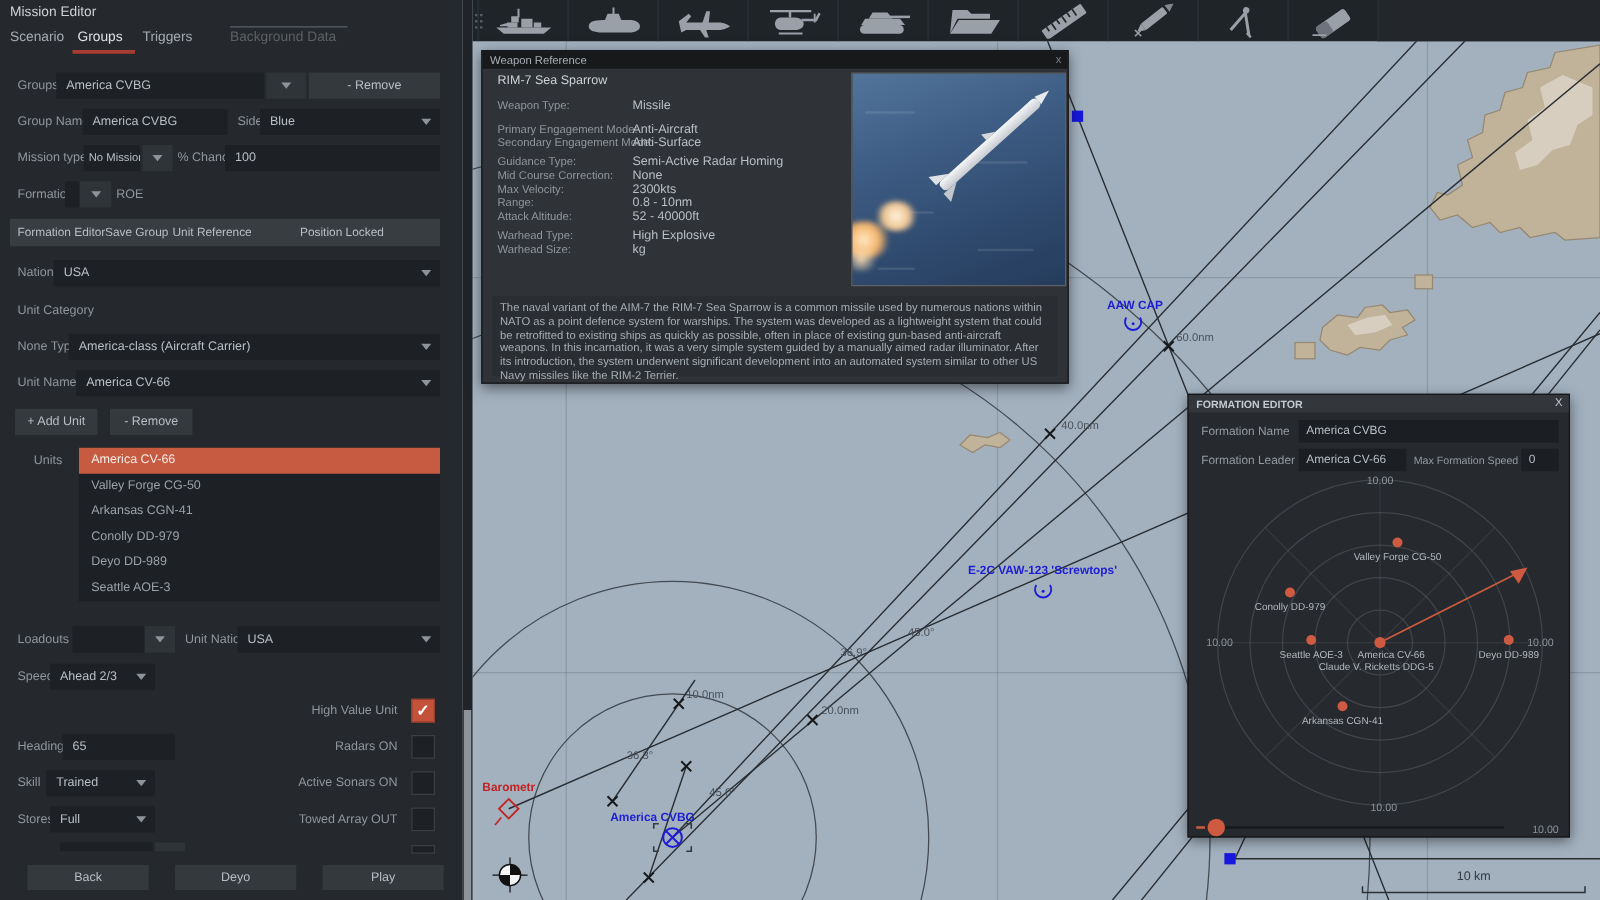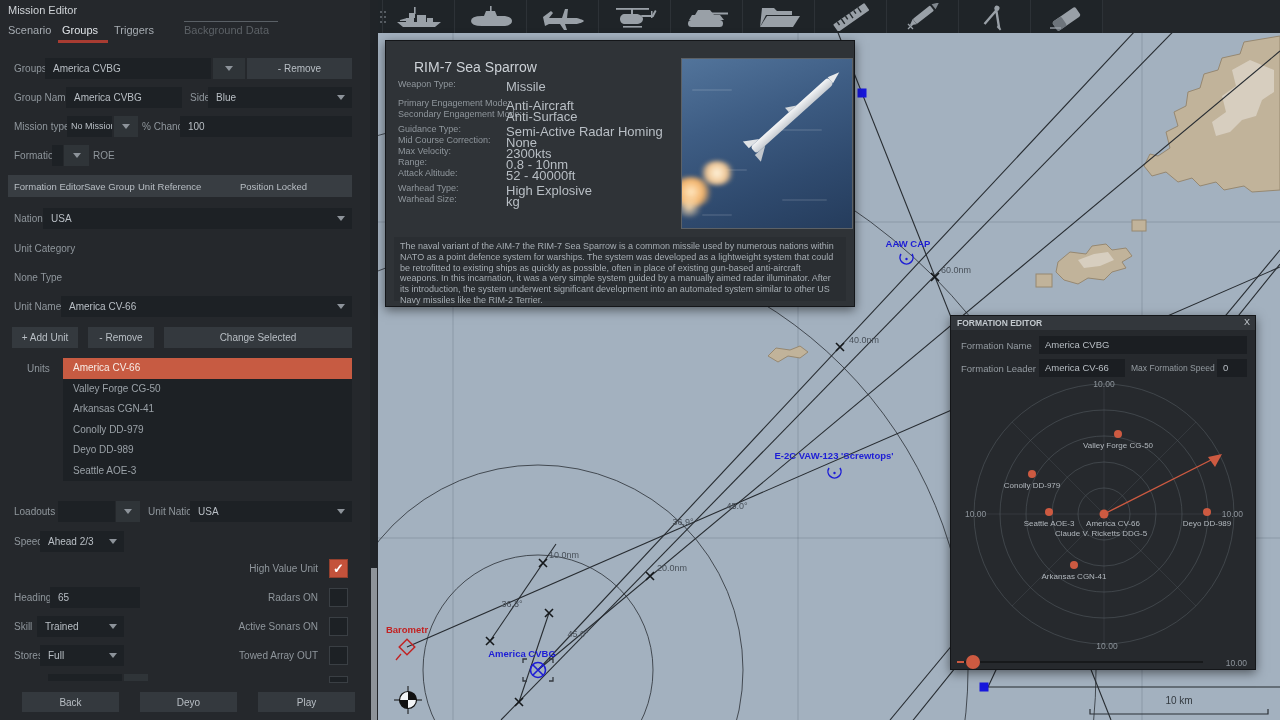--- a/index.html
+++ b/index.html
@@ -29,21 +29,21 @@
   .tbtn svg{display:block;}
   .ticon{fill:#99a0a7;}
   
   .win{position:absolute;box-shadow:0 3px 10px rgba(0,0,0,.5);}
   #weapon-ref{left:385px;top:40px;width:470px;height:267px;background:#2f3337;border:1px solid #141619;box-sizing:border-box;}
   #fed{left:950px;top:315px;width:306px;height:355px;background:#26292d;border:1px solid #141619;box-sizing:border-box;}
   .titlebar{position:absolute;left:0;top:0;right:0;height:14px;background:#17191b;}
   .titletxt{position:absolute;left:6px;top:2px;font-size:9px;color:#aab0b6;white-space:nowrap;}
   .closex{position:absolute;right:5px;top:1px;font-size:9px;color:#7c8288;}
   .wlab{position:absolute;font-size:9px;color:#8f969c;white-space:nowrap;}
-  .wval{position:absolute;font-size:13px;color:#b9bfc5;white-space:nowrap;}
+  .wval{position:absolute;font-size:10px;color:#b9bfc5;white-space:nowrap;}
   #wr-desc{position:absolute;left:8px;top:196px;width:452px;height:64px;background:#2a2e32;}
   #wr-desc p{margin:4px 6px;font-size:9px;line-height:10.8px;color:#a6adb3;}
   #wr-img{position:absolute;left:295px;top:17px;width:172px;height:171px;border:1px solid #5c6166;box-sizing:border-box;overflow:hidden;background:linear-gradient(160deg,#52749b 0%,#3e5d84 35%,#2f4a6e 70%,#253c5c 100%);}
   .sea-streak{position:absolute;background:rgba(255,255,255,.10);height:2px;border-radius:2px;}
   #missile{position:absolute;left:58px;top:52px;width:104px;height:9px;background:linear-gradient(#f4f5f6,#c6cbd1);transform:rotate(-42deg);border-radius:4px/3px;}
   #missile .nose{position:absolute;right:-12px;top:0;width:0;height:0;border-top:4.5px solid transparent;border-bottom:4.5px solid transparent;border-left:12px solid #e8eaec;}
   #missile .finb{position:absolute;left:-2px;top:-9px;width:0;height:0;border-left:14px solid #dfe2e5;border-top:9px solid transparent;}
   #missile .finb2{position:absolute;left:-2px;bottom:-9px;width:0;height:0;border-left:14px solid #c2c7cd;border-bottom:9px solid transparent;}
   #missile .finm{position:absolute;left:52px;top:-6px;width:0;height:0;border-left:10px solid #d4d8db;border-top:6px solid transparent;}
   .flame{position:absolute;border-radius:50%;filter:blur(2px);}
@@ -341,27 +341,27 @@
       <span class="striptxt" style="left:130px">Unit Reference</span>
       <span class="striptxt" style="left:232px">Position Locked</span>
     </div>
 
     <div class="lbl" style="left:14px;top:213px">Nation</div>
     <div class="inp" style="left:43px;top:208px;width:309px;height:21px"><span>USA</span><i class="dd"></i></div>
 
     <div class="lbl" style="left:14px;top:243px">Unit Category</div>
 
     <div class="lbl" style="left:14px;top:272px">None Type</div>
+    <div class="inp" style="left:55px;top:267px;width:297px;height:21px"><span>America-class (Aircraft Carrier)</span><i class="dd"></i></div>
 
     <div class="lbl" style="left:14px;top:301px">Unit Name</div>
     <div class="inp" style="left:61px;top:296px;width:291px;height:21px"><span>America CV-66</span><i class="dd"></i></div>
 
     <div class="btn" style="left:12px;top:327px;width:66px;height:21px">+ Add Unit</div>
     <div class="btn" style="left:88px;top:327px;width:66px;height:21px">- Remove</div>
-    <div class="btn" style="left:164px;top:327px;width:188px;height:21px">Change Selected</div>
 
     <div class="lbl" style="left:27px;top:363px">Units</div>
     <div class="abs" style="left:63px;top:358px;width:289px;height:123px;background:#1d2125;overflow:hidden">
       <div class="unit selected">America CV-66</div>
       <div class="unit">Valley Forge CG-50</div>
       <div class="unit">Arkansas CGN-41</div>
       <div class="unit">Conolly DD-979</div>
       <div class="unit">Deyo DD-989</div>
       <div class="unit">Seattle AOE-3</div>
 
@@ -401,21 +401,25 @@
     <div class="btn" style="left:22px;top:692px;width:97px;height:20px">Back</div>
     <div class="btn" style="left:140px;top:692px;width:97px;height:20px">Deyo</div>
     <div class="btn" style="left:258px;top:692px;width:97px;height:20px">Play</div>
   </div>
 
   <div id="scrollcol">
     <div id="scrollthumb"></div>
   </div>
 
   <div id="weapon-ref" class="win">
-    <div class="abs" style="left:28px;top:18px;font-size:14px;color:#ccd1d6">RIM-7 Sea Sparrow</div>
+    <div class="titlebar">
+      <span class="titletxt">Weapon Reference</span>
+      <span class="closex">x</span>
+    </div>
+    <div class="abs" style="left:12px;top:18px;font-size:10px;color:#ccd1d6">RIM-7 Sea Sparrow</div>
     <div class="wlab" style="left:12px;top:38px">Weapon Type:</div>
     <div class="wval" style="left:120px;top:38px">Missile</div>
     <div class="wlab" style="left:12px;top:57px">Primary Engagement Mode:</div>
     <div class="wval" style="left:120px;top:57px">Anti-Aircraft</div>
     <div class="wlab" style="left:12px;top:68px">Secondary Engagement Mode:</div>
     <div class="wval" style="left:120px;top:68px">Anti-Surface</div>
     <div class="wlab" style="left:12px;top:83px">Guidance Type:</div>
     <div class="wval" style="left:120px;top:83px">Semi-Active Radar Homing</div>
     <div class="wlab" style="left:12px;top:94px">Mid Course Correction:</div>
     <div class="wval" style="left:120px;top:94px">None</div>

